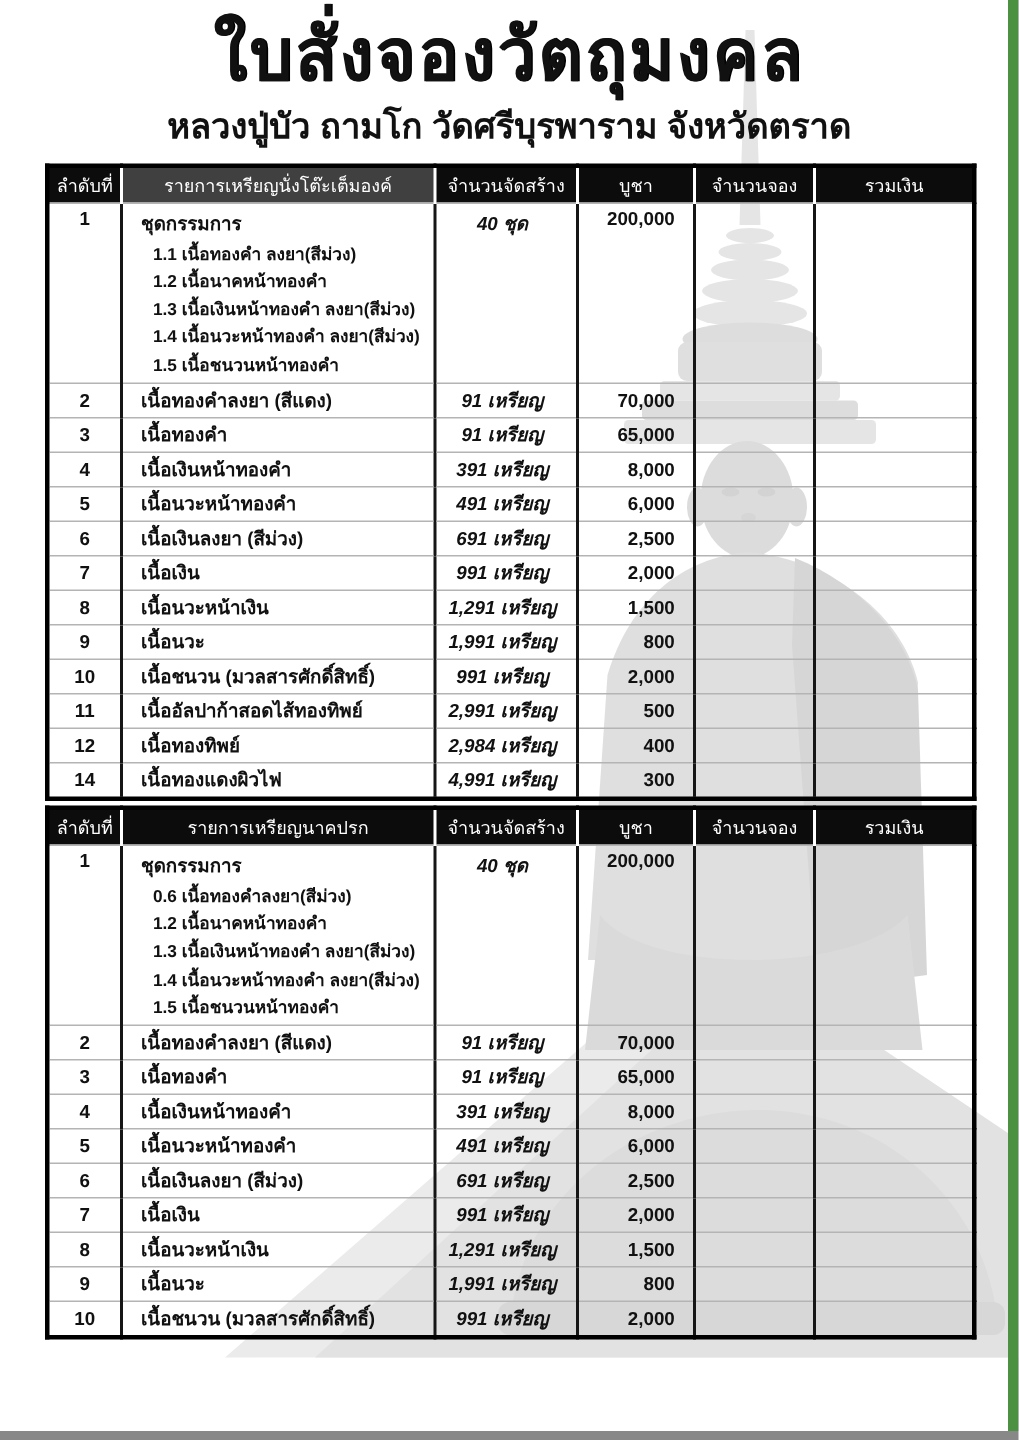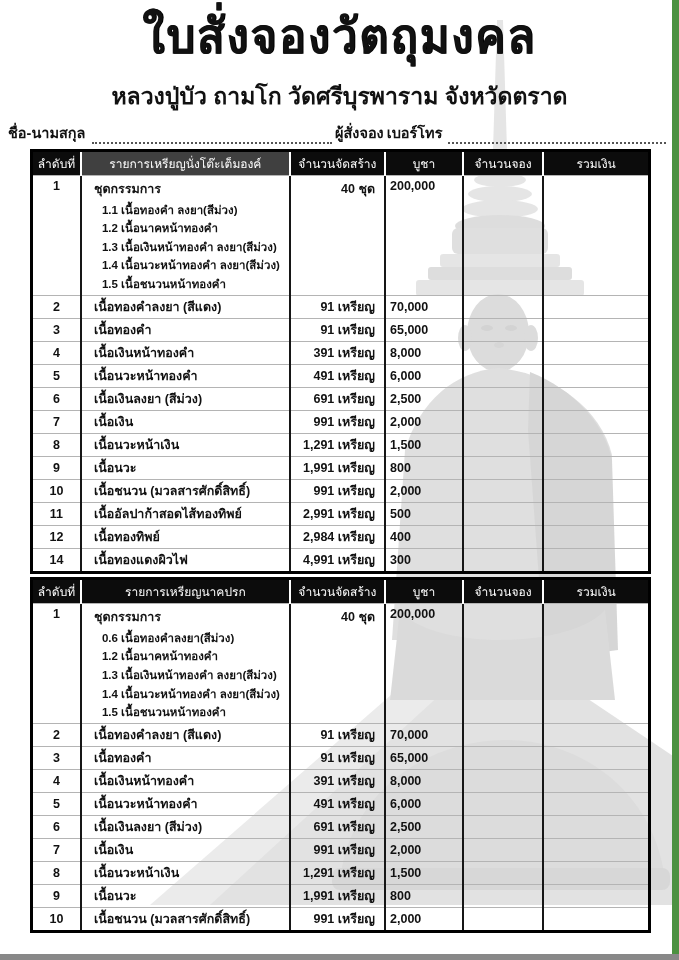--- a/index.html
+++ b/index.html
@@ -12,21 +12,21 @@
   .watermark { position:absolute; inset:0; z-index:0; pointer-events:none; }
   .content { position:relative; z-index:1; }
 
   
   .title {
     text-align:center; margin-top:12px; font-size:45px; font-weight:900;
     letter-spacing:2px; line-height:1.1; transform:scaleY(1.08);
     text-shadow:1px 0 0 #000;
     font-family:"DejaVu Serif","Liberation Serif",serif;
   }
-  .subtitle { text-align:center; font-size:23px; font-weight:800; margin-top:16px; }
+  .subtitle { text-align:center; font-size:23px; font-weight:800; margin-top:4px; }
 
   .form-lines { margin:7px 10px 5px 8px; font-size:14.5px; font-weight:700; }
   .fline { display:flex; align-items:flex-end; margin-bottom:5px; }
   .fline .lbl { white-space:nowrap; padding-right:3px; }
   .dots { border-bottom:2px dotted #555; height:13px; margin:0 3px; }
   .dots.grow1 { flex:1.05; } .dots.grow2 { flex:0.95; } .dots.groww { flex:1; }
 
   
   .tables { margin:0 28px 0 30px; }
   table { width:100%; border-collapse:collapse; table-layout:fixed; border:3px solid #000; }
@@ -37,22 +37,22 @@
   }
   th:first-child { border-left:none; }
   td {
     border-left:2px solid #161616; border-top:1px solid #b4b4b4;
     font-size:12.5px; font-weight:700; padding:1px 4px; height:17px;
     vertical-align:middle; overflow:hidden; white-space:nowrap;
   }
   td:first-child { border-left:none; }
   .c-no  { text-align:center; }
   .c-item{ padding-left:12px; }
-  .c-qty { text-align:right; padding-right:9px; }
-  .c-price{ text-align:left; padding-right:12px; }
+  .c-qty { text-align:center; padding-right:9px;font-style:italic; }
+  .c-price{ text-align:right; padding-right:12px; }
   tr.set-row td { vertical-align:top; padding-top:3px; }
   .subs { font-size:11.5px; font-weight:600; line-height:1.62; padding-left:8px; margin-top:2px; }
 </style>
 </head>
 <body>
 
 <div class="page">
 
   <svg class="watermark" viewBox="0 0 679 960" width="679" height="960">
     <g fill="#e3e3e3" stroke="none" opacity="0.9">
@@ -91,27 +91,20 @@
   </svg>
 
   <div class="green-edge" style="background: rgb(76, 145, 65);"></div>
 
   <div class="content">
 
     <div class="title">ใบสั่งจองวัตถุมงคล</div>
     <div class="subtitle">หลวงปู่บัว ถามโก วัดศรีบุรพาราม  จังหวัดตราด</div>
 
     <div class="form-lines">
-      <div class="fline">
-        <span class="lbl">ชื่อ-นามสกุล</span>
-        <span class="dots grow1"></span>
-        <span class="lbl">ผู้สั่งจอง</span>
-        <span class="lbl">เบอร์โทร</span>
-        <span class="dots grow2"></span>
-      </div>
     </div>
 
     <div class="tables">
       <table>
         <colgroup>
           <col style="width:8%">
             <col style="width:33.8%">
             <col style="width:15.4%">
           <col style="width:12.6%">
             <col style="width:13%">

